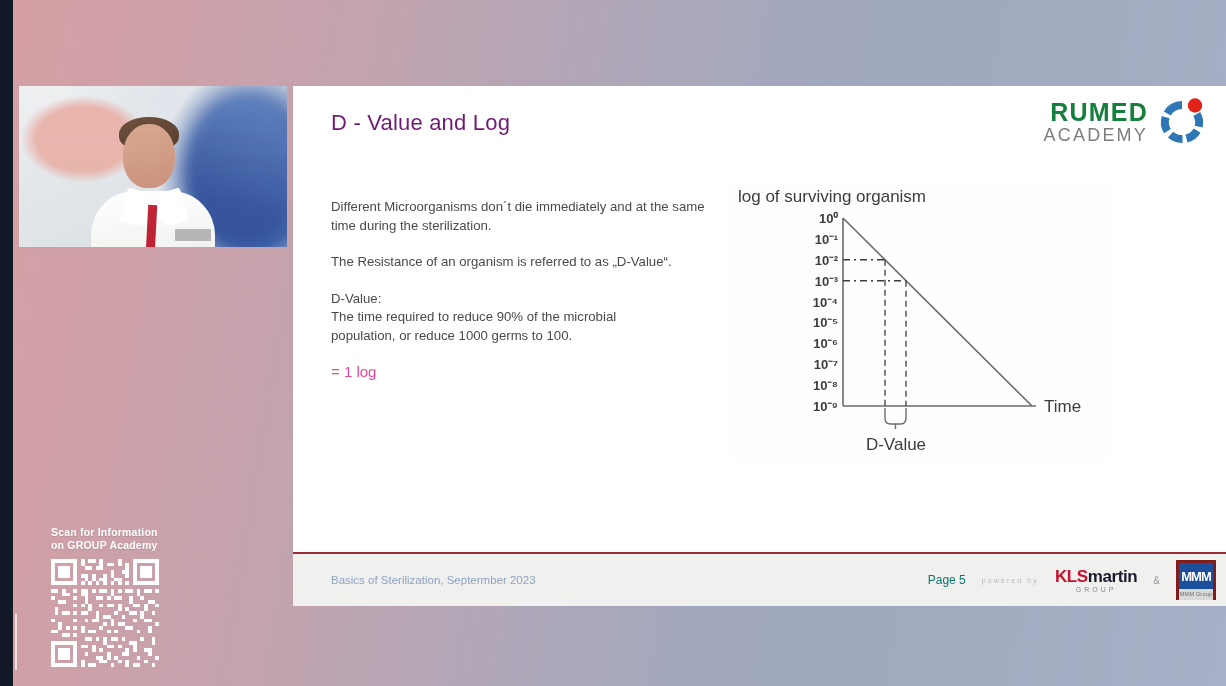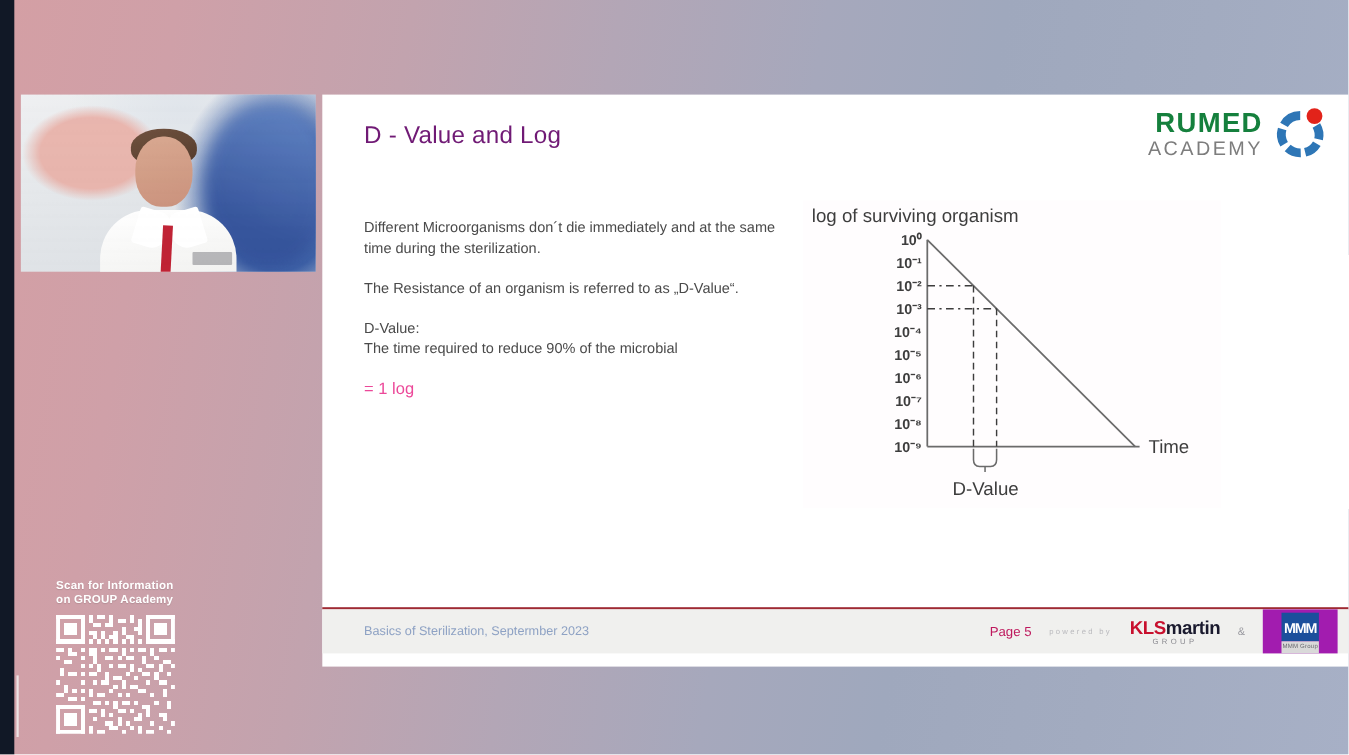--- a/index.html
+++ b/index.html
@@ -211,39 +211,39 @@
   
   #footer-rule {
     position: absolute;
     left: 293px; top: 552px;
     width: 933px; height: 2px;
     background: #9e2a33;
   }
   #footer {
     position: absolute;
     left: 293px; top: 554px;
-    width: 933px; height: 40px;
+    width: 933px; height: 52px;
     background: #f0f0ee;
     display: flex;
     align-items: center;
   }
   #footer-left {
     margin-left: 38px;
     color: #8ea2c4;
     font-size: 11.5px;
   }
   #footer-right {
     margin-left: auto;
     margin-right: 10px;
     display: flex;
     align-items: center;
     gap: 16px;
   }
   #page-number {
-    color: #be185d;
+    color: #0f766e;
     font-size: 12px;
     margin-left: 33px;
   }
   #powered-by {
     color: #b9b9bd;
     font-size: 7px;
     letter-spacing: 2.1px;
   }
   #kls-logo { line-height: 1; text-align: center; }
   #kls-line1 { font-size: 17px; font-weight: bold; letter-spacing: -.4px; }
@@ -268,21 +268,21 @@
     align-items: center;
     justify-content: center;
   }
   #mmm-caption {
     font-size: 5.5px;
     color: #6a6a70;
     background: #d9d9d9;
     padding: 2px 0 3px;
     letter-spacing: .2px;
   }
-  #mmm-shell { background: #a21caf; padding: 3px 17px 0; }
+  #mmm-shell { background: #7f1d1d; padding: 3px 3px 0; }
 </style>
 </head>
 <body>
 
 <div id="viewport">
 
   <div id="left-edge"></div>
   <div id="left-edge-mark"></div>
 
   <div id="sidebar">
@@ -488,20 +488,21 @@
         <circle cx="39" cy="9.5" r="7.2" fill="#e2231a"></circle>
       </svg>
     </div>
 
     <div id="text-col">
       <div class="para">Different Microorganisms don´t die immediately and at the same time during the sterilization.</div>
       <div class="para">The Resistance of an organism is referred to as „D-Value“.</div>
       <div class="para tight">
         <div>D-Value:</div>
         <div>The time required to reduce 90% of the microbial</div>
+        <div>population, or reduce 1000 germs to 100.</div>
       </div>
       <div id="accent-log">= 1 log</div>
     </div>
 
     <div id="chart-wrap">
       <svg id="chart-svg" width="380" height="280" viewBox="0 0 380 280">
         <rect x="0" y="0" width="380" height="280" fill="#fffdfe"></rect>
 
         <text id="chart-title" x="8" y="20" font-family="Liberation Sans, sans-serif" font-size="17" fill="#3d3d3d">log of surviving organism</text>
 

